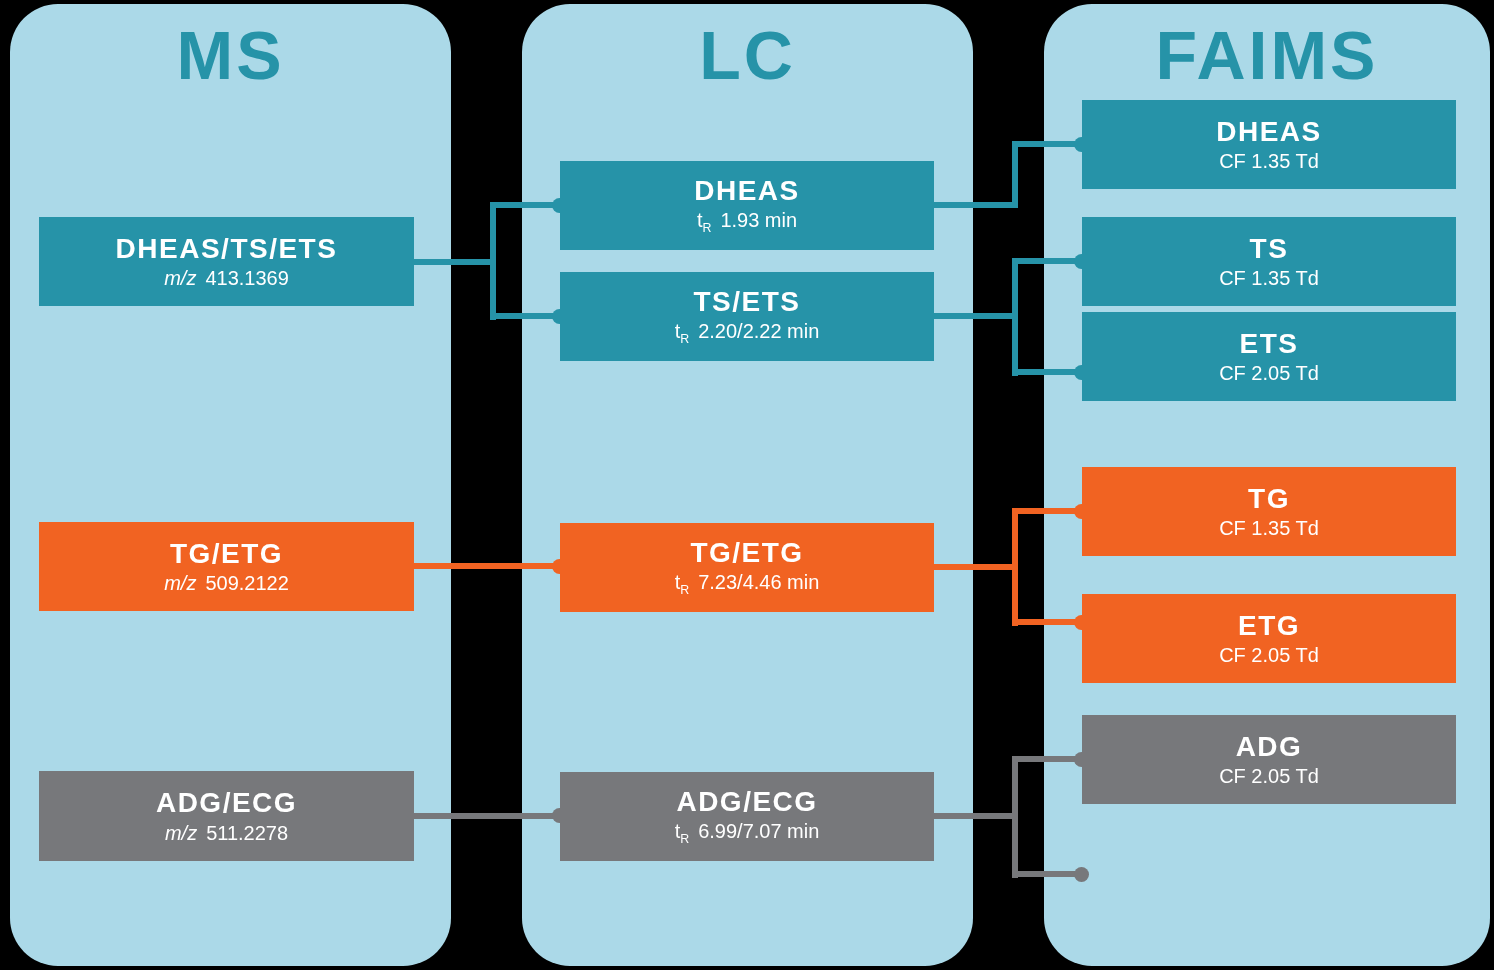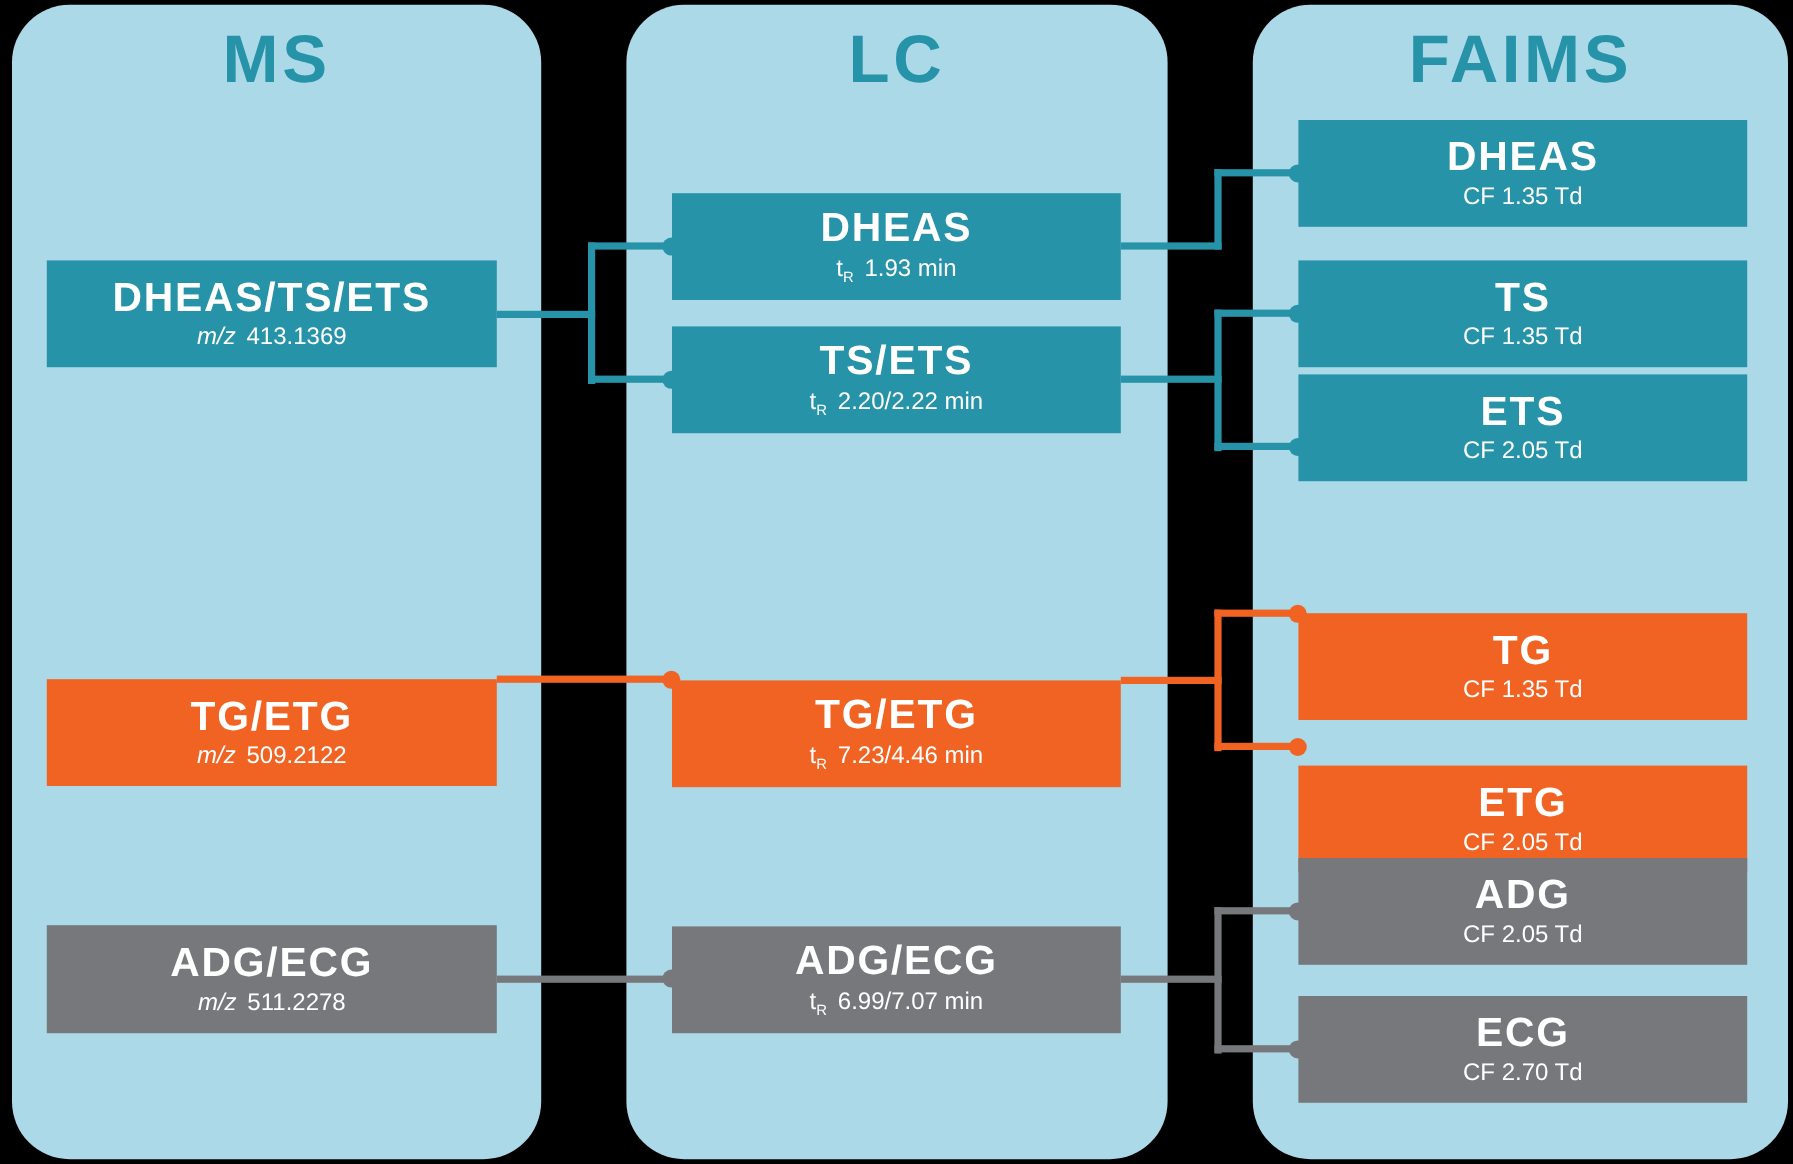--- a/index.html
+++ b/index.html
@@ -7,25 +7,25 @@
     --orange:#F16322; --gray:#77787B; --boxtext:#FFFFFF; --titletext:#2693A8;
   }
   html,body{margin:0;padding:0;background:var(--background);}
   #stage{position:relative;width:1494px;height:970px;background:var(--background);
          font-family:"Liberation Sans",sans-serif;overflow:hidden;}
   .column{position:absolute;top:4px;height:962px;background:var(--panel);border-radius:48px;}
   #col-ms{left:10px;width:441px;}
   #col-lc{left:522px;width:451px;}
   #col-faims{left:1044px;width:446px;}
   .col-title{position:absolute;top:16px;left:0;width:100%;text-align:center;
-             font-size:56px;font-weight:700;letter-spacing:3px;color:var(--titletext);}
+             font-size:68px;font-weight:700;letter-spacing:3px;color:var(--titletext);}
   .box{position:absolute;width:374px;height:89px;display:flex;flex-direction:column;
        justify-content:center;align-items:center;color:var(--boxtext);line-height:1.05;}
-  .box.teal{background:var(--teal);} .box.orange{background:var(--orange);margin-top:44px;} .box.gray{background:var(--gray);justify-content:center;}
-  .box-title{font-size:34px;font-weight:700;letter-spacing:1.5px;}
+  .box.teal{background:var(--teal);} .box.orange{background:var(--orange);} .box.gray{background:var(--gray);justify-content:center;}
+  .box-title{font-size:28px;font-weight:700;letter-spacing:1.5px;}
   .box-sub{font-size:20px;font-weight:400;margin-top:5px;display:flex;gap:9px;align-items:baseline;}
   .it{font-style:italic;}
   .pre sub{font-size:0.62em;vertical-align:-0.4em;}
   
   #b-ms1{left:39px;top:217px;width:375px;} #b-ms2{left:39px;top:522px;width:375px;} #b-ms3{left:39px;top:771px;width:375px;height:90px;}
   
   #b-lc1{left:560px;top:161px;} #b-lc2{left:560px;top:272px;} #b-lc3{left:560px;top:523px;} #b-lc4{left:560px;top:772px;}
   
   #b-f1{left:1082px;top:100px;} #b-f2{left:1082px;top:217px;} #b-f3{left:1082px;top:312px;}
   #b-f4{left:1082px;top:467px;} #b-f5{left:1082px;top:594px;text-align:right;}
@@ -172,18 +172,14 @@
     <div class="box-sub">CF 1.35 Td</div>
   </div>
   <div class="box orange" id="b-f5">
     <div class="box-title">ETG</div>
     <div class="box-sub">CF 2.05 Td</div>
   </div>
   <div class="box gray" id="b-f6">
     <div class="box-title">ADG</div>
     <div class="box-sub">CF 2.05 Td</div>
   </div>
-  <div class="box gray" id="b-f7">
-    <div class="box-title">ECG</div>
-    <div class="box-sub">CF 2.70 Td</div>
-  </div>
 
 </div>
 
 </body></html>

